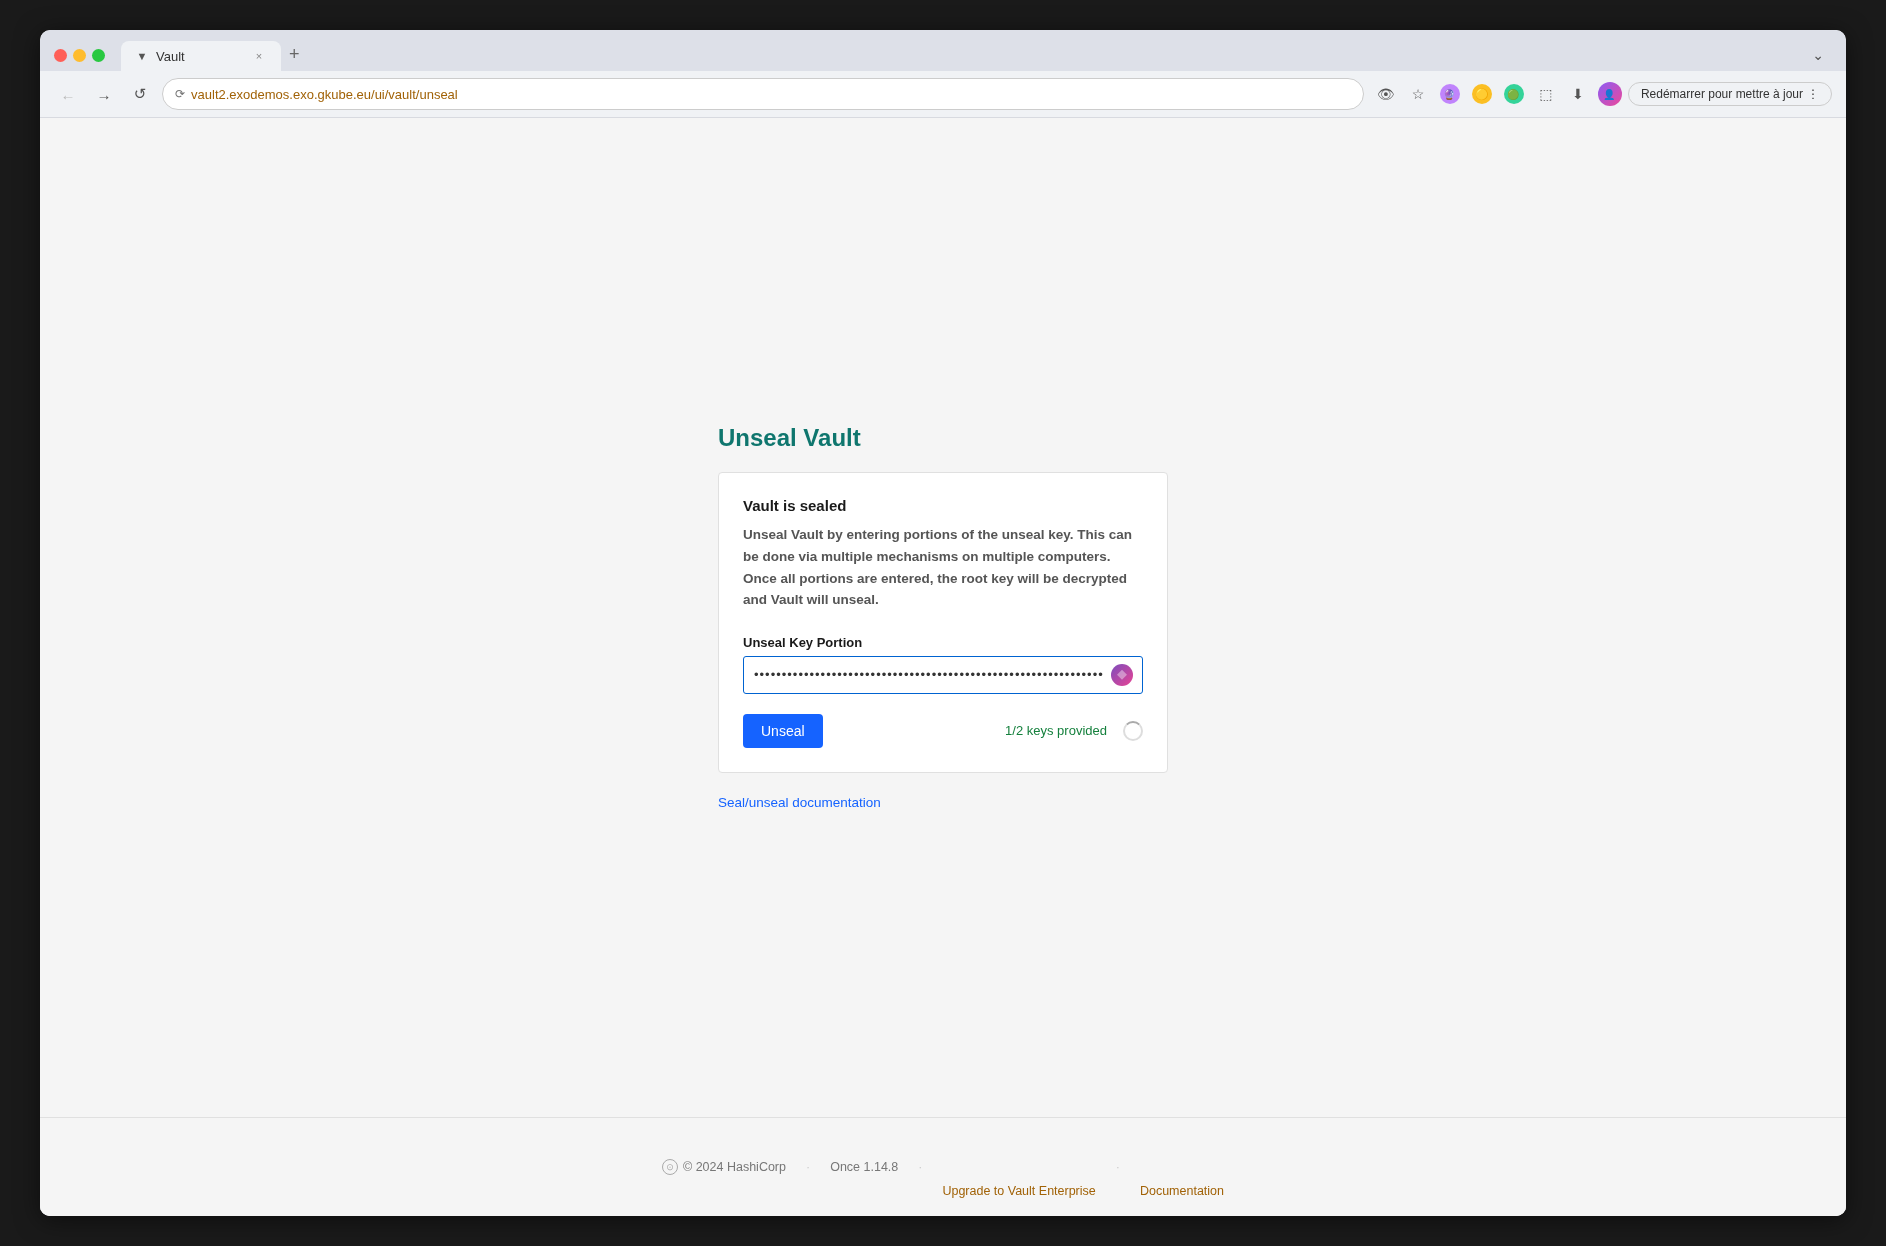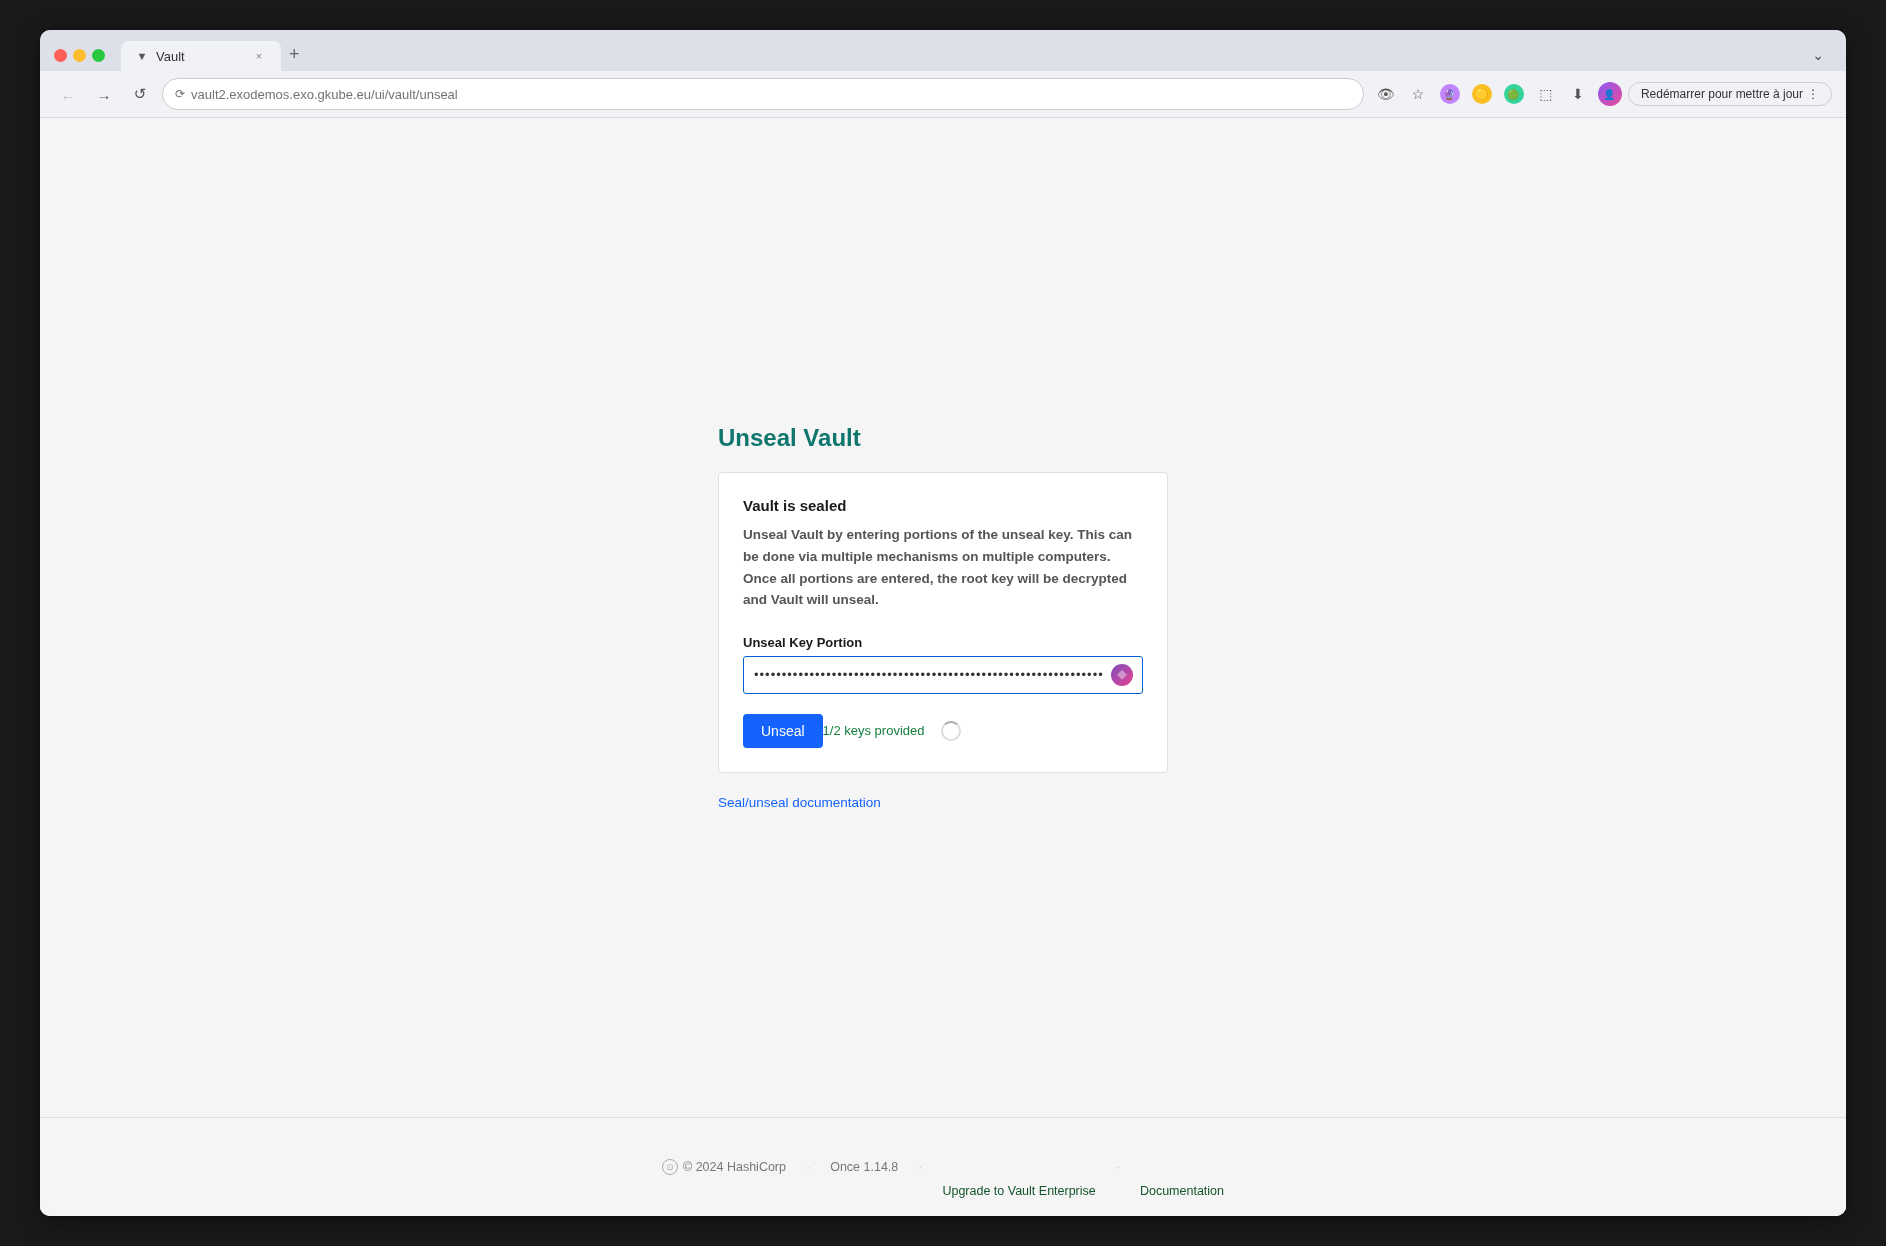--- a/index.html
+++ b/index.html
@@ -155,21 +155,21 @@
       height: 32px;
     }
 
     .address-icon {
       color: #777;
       font-size: 12px;
     }
 
     .address-text {
       font-size: 13px;
-      color: #737373;
+      color: #a16207;
       flex: 1;
     }
 
     .nav-actions {
       display: flex;
       align-items: center;
       gap: 4px;
     }
 
     .nav-action-btn {
@@ -292,21 +292,21 @@
     .input-icon-inner {
       width: 10px;
       height: 10px;
       background: rgba(255,255,255,0.4);
       clip-path: polygon(50% 0%, 100% 50%, 50% 100%, 0% 50%);
     }
 
     .card-footer {
       display: flex;
       align-items: center;
-      justify-content: flex-start;
+      justify-content: space-between;
       margin-top: 20px;
     }
 
     .unseal-btn {
       background: #1563ff;
       color: #fff;
       border: none;
       border-radius: 4px;
       padding: 9px 18px;
       font-size: 14px;
@@ -367,21 +367,21 @@
       justify-content: center;
       font-size: 9px;
       color: #aaa;
     }
 
     .footer-separator {
       color: #ccc;
     }
 
     .footer-link {
-      color: #14532d;
+      color: #a16207;
       cursor: pointer;
       margin-top: 48px;
     }
 
     
     .ext-icon {
       width: 20px;
       height: 20px;
       border-radius: 50%;
       background: #ddd;

